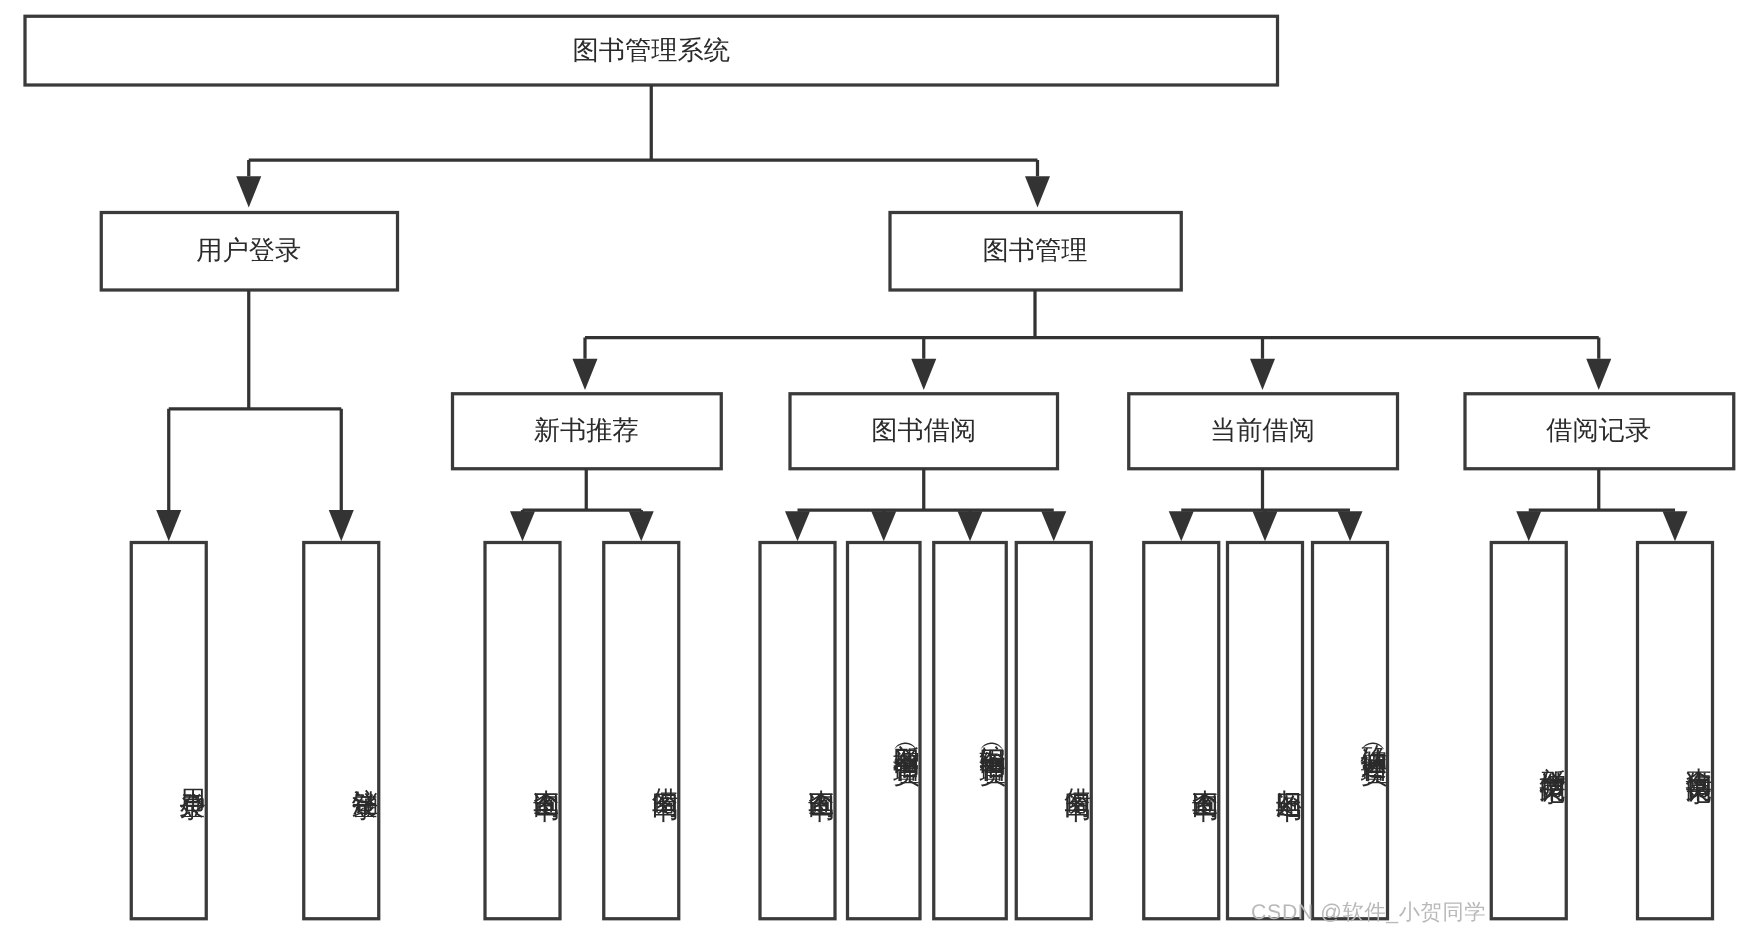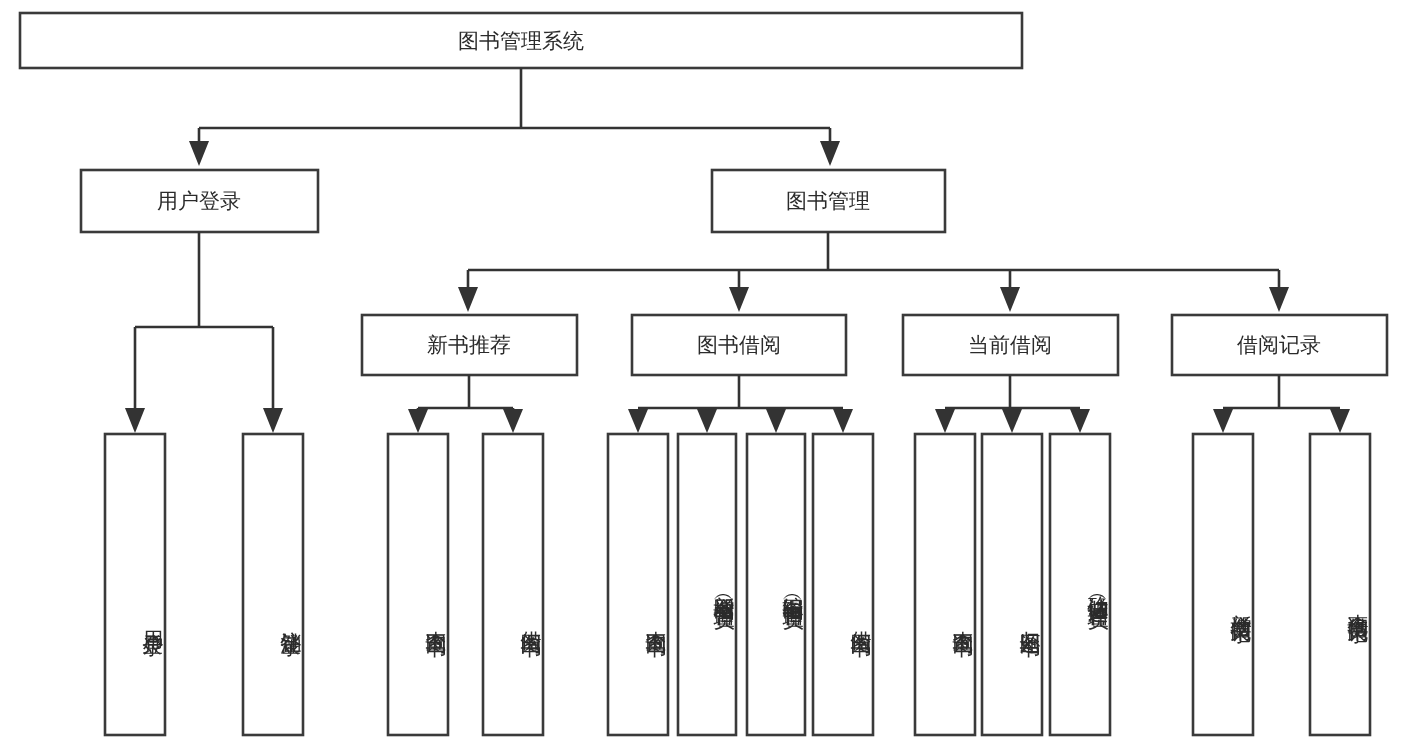--- a/index.html
+++ b/index.html
@@ -204,14 +204,15 @@
   <div class="vlabel" style="left:747px; top:440px; width:58px; height:295px;">编辑图书（管理员）</div>
   <div class="vlabel" style="left:813px; top:500px; width:60px; height:235px;">借阅图书</div>
 
   <div class="vlabel" style="left:915px; top:500px; width:60px; height:235px;">查询图书</div>
   <div class="vlabel" style="left:982px; top:500px; width:60px; height:235px;">归还图书</div>
   <div class="vlabel" style="left:1050px; top:440px; width:60px; height:295px;">确认归还（管理员）</div>
 
   <div class="vlabel" style="left:1193px; top:470px; width:60px; height:265px;">新增借阅记录</div>
   <div class="vlabel" style="left:1310px; top:470px; width:60px; height:265px;">查询借阅记录</div>
 
+  <div class="watermark">CSDN @软件_小贺同学</div>
 
 </div>
 
 </body></html>

